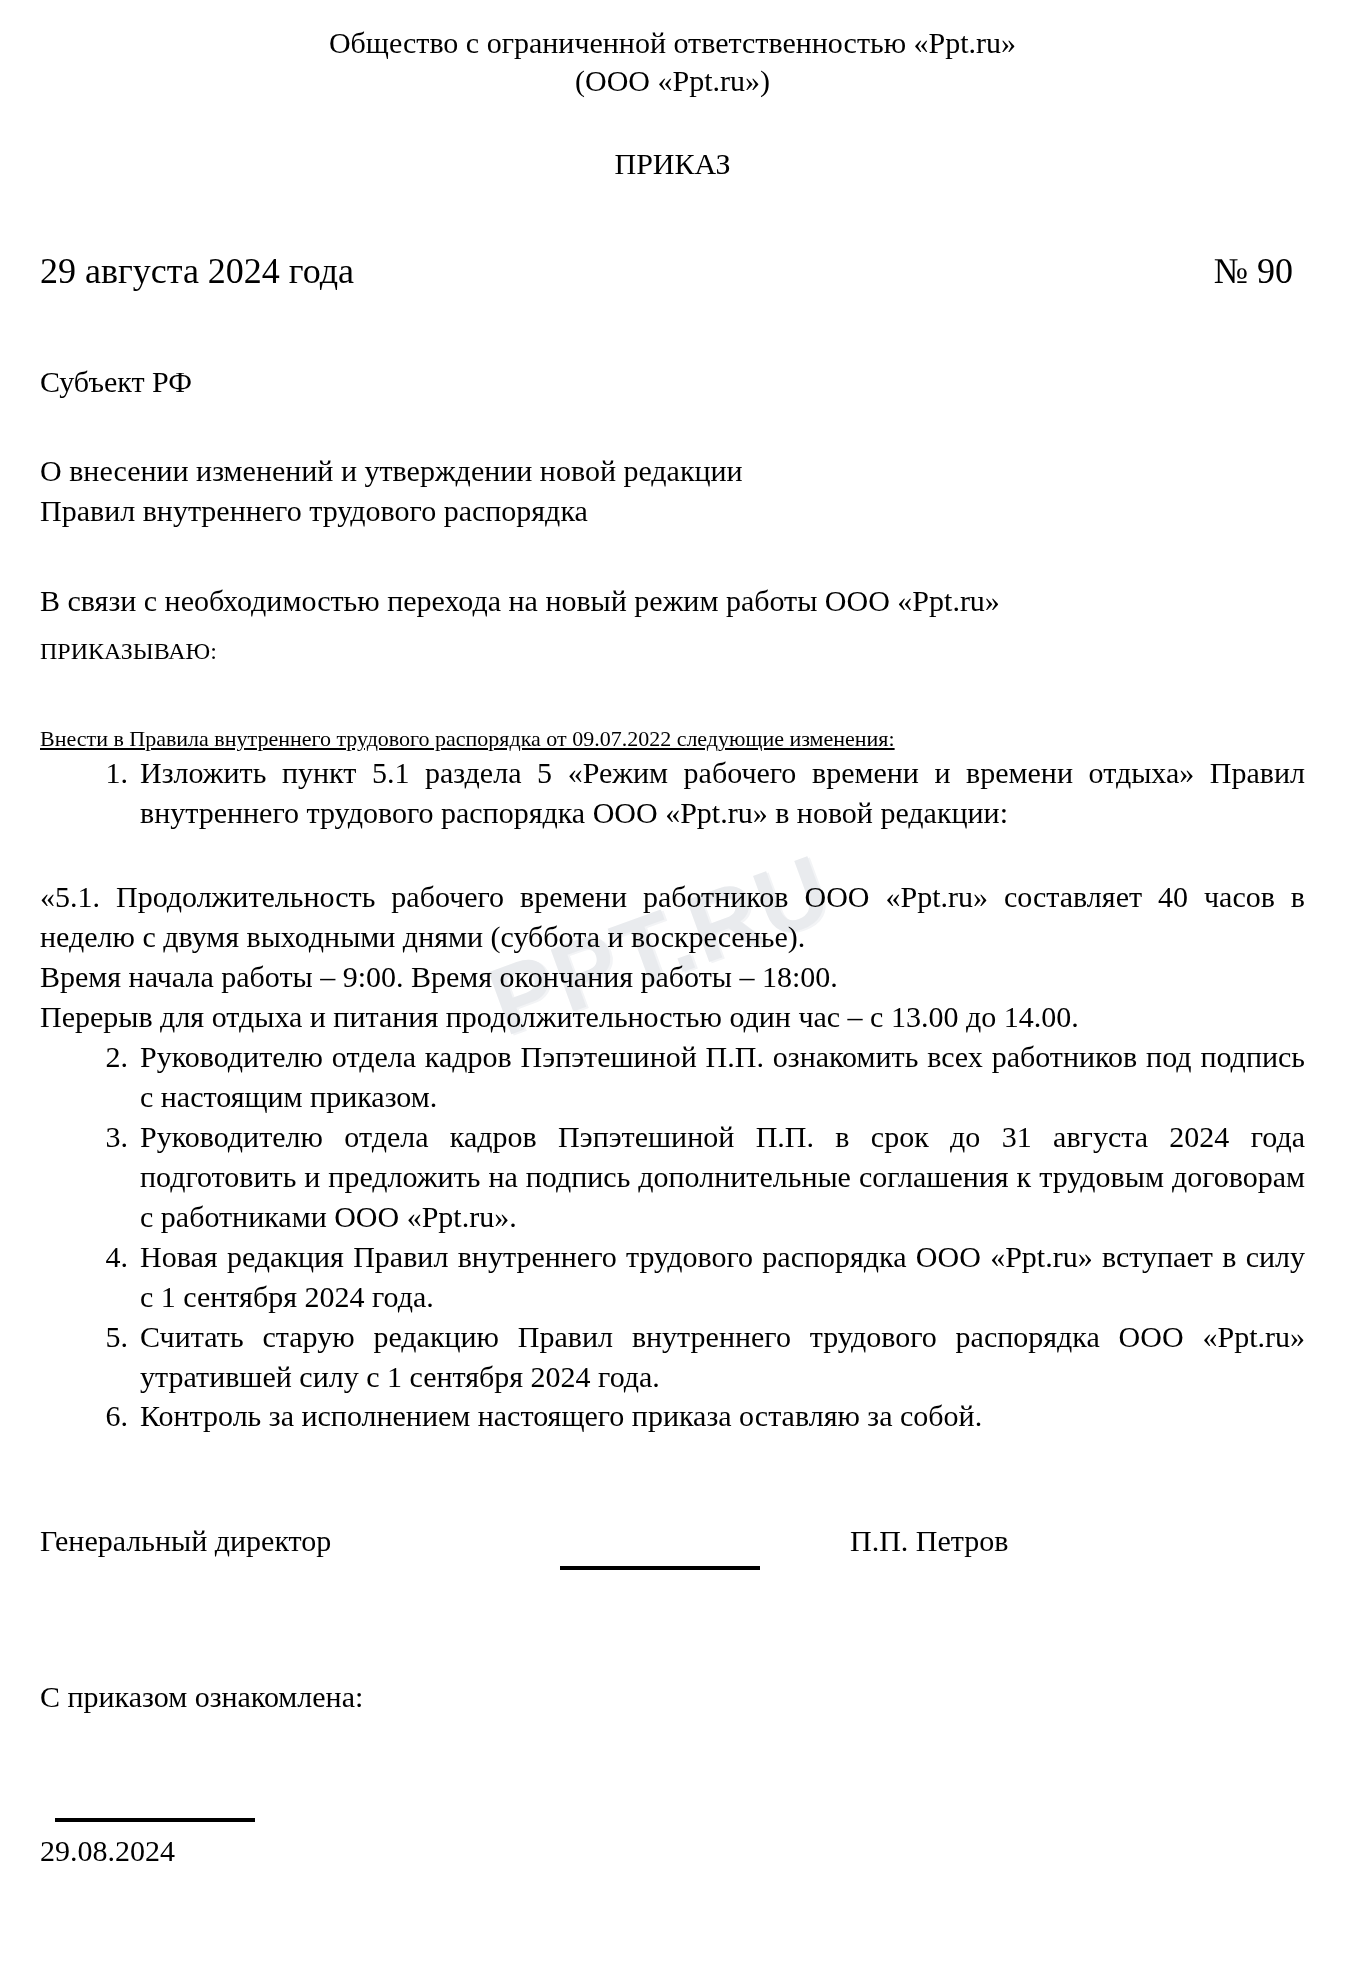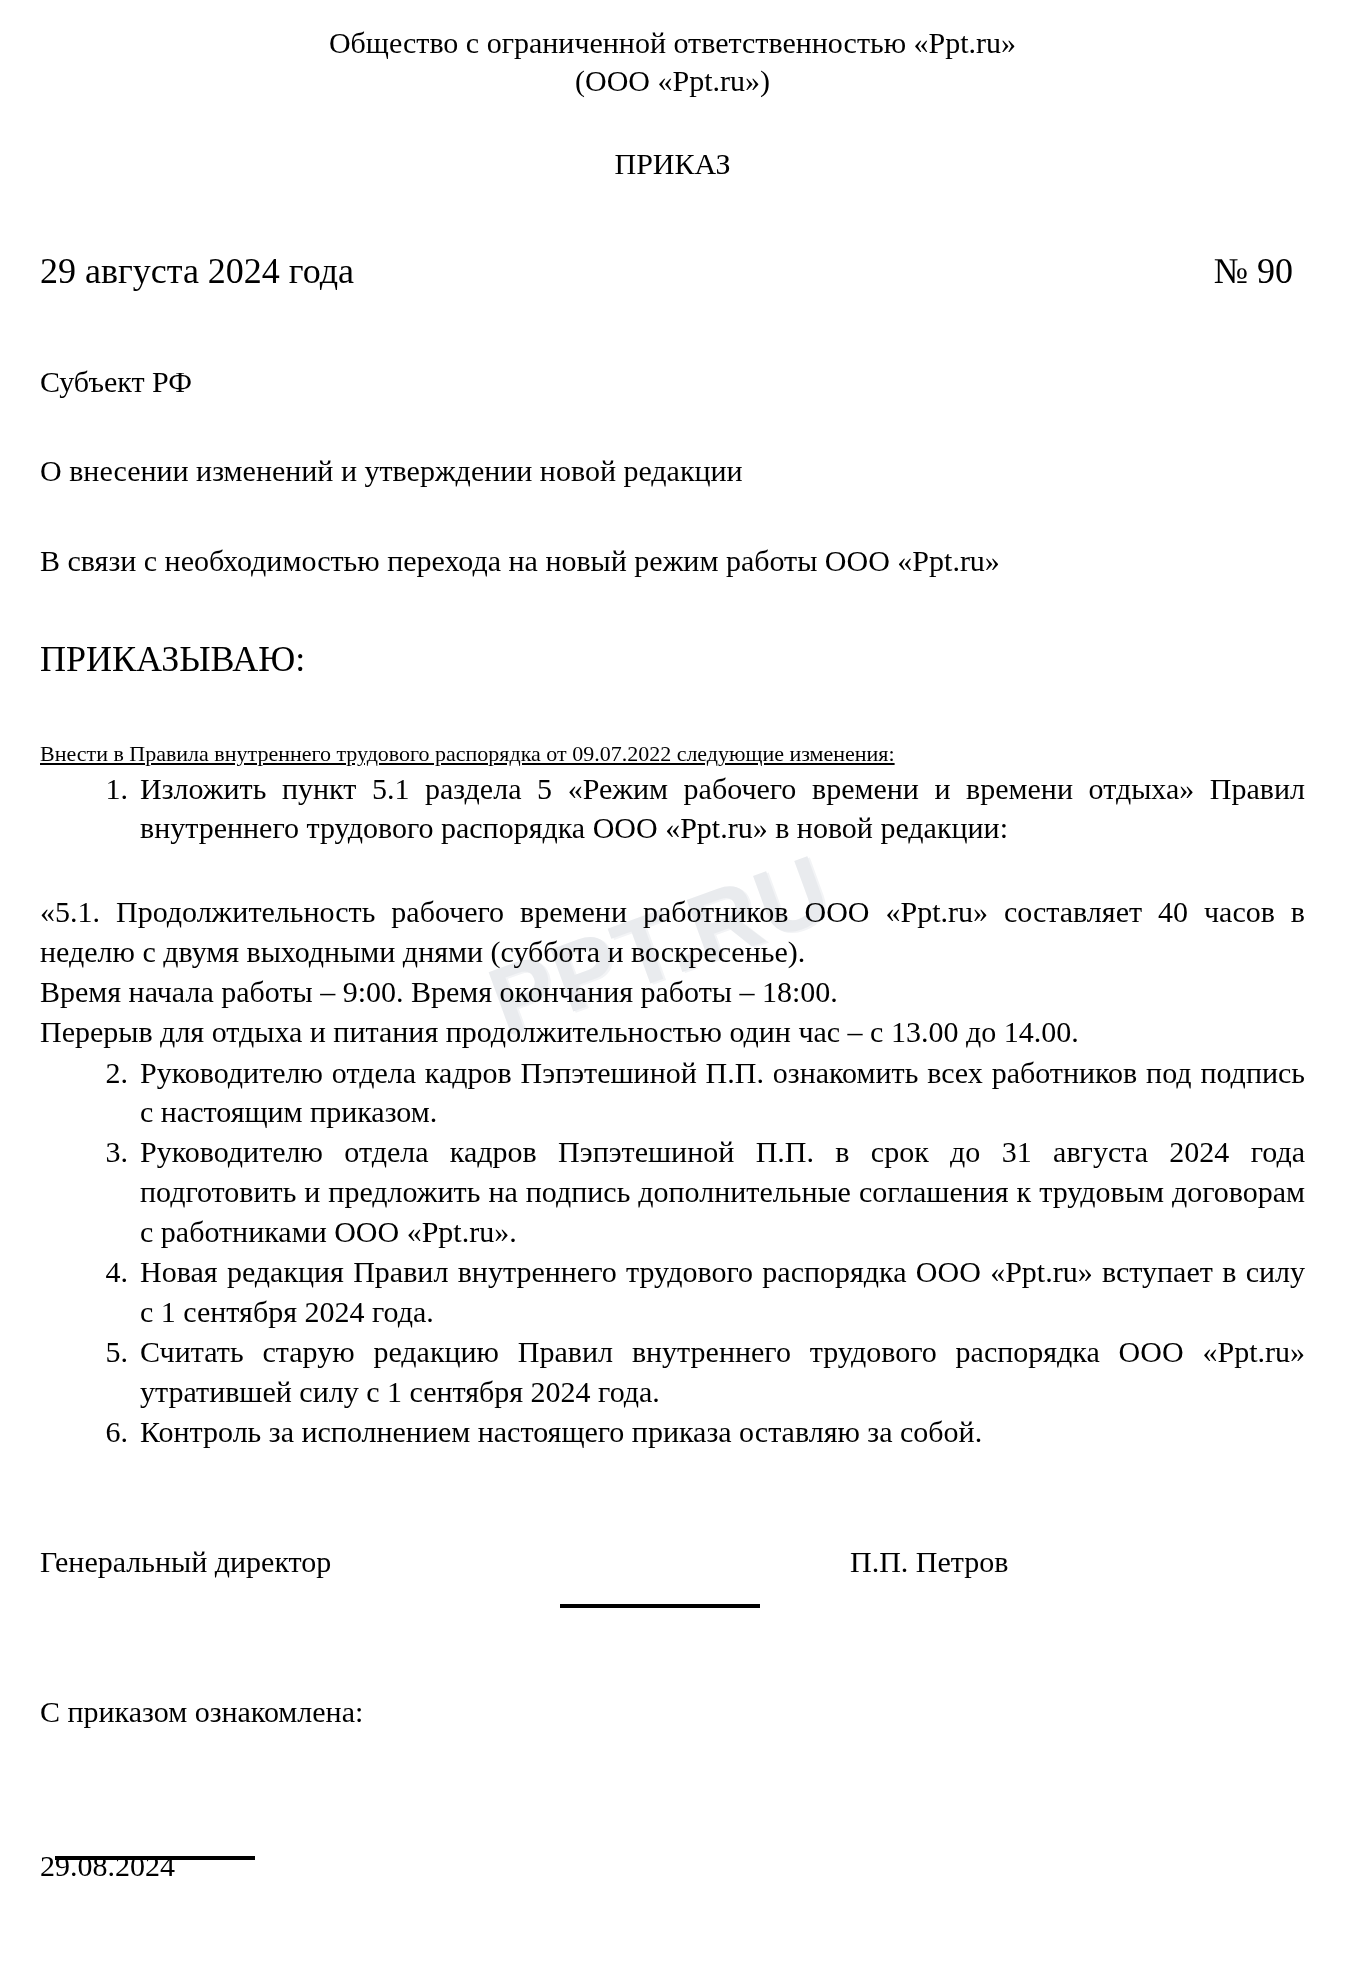--- a/index.html
+++ b/index.html
@@ -74,22 +74,22 @@
   .about {
     font-size: 30px;
     line-height: 1.33;
     margin-top: 52px;
   }
   .reason {
     font-size: 30px;
     margin-top: 53px;
   }
   .order-word {
-    font-size: 36px;
-    margin-top: 60px;
+    font-size: 24px;
+    margin-top: 20px;
   }
   .intro {
     font-size: 22px;
     line-height: 1.34;
     margin-top: 59px;
     text-align: justify;
     text-justify: inter-word;
     text-decoration: underline;
   }
   ol.items {
@@ -133,21 +133,21 @@
   .quote-block .ln-left {
     text-align: left;
   }
   .sign-block {
     margin-top: 88px;
     position: relative;
     font-size: 30px;
   }
   .sign-row {
     display: flex;
-    align-items: center;
+    align-items: flex-start;
     position: relative;
     height: 46px;
   }
   .sign-role {
     width: 505px;
     flex: 0 0 505px;
   }
   .sign-line-cell {
     flex: 0 0 305px;
     position: relative;
@@ -196,20 +196,21 @@
 
     <div class="meta-row">
       <span class="meta-date">29 августа 2024 года</span>
       <span class="meta-number">№ 90</span>
     </div>
 
     <div class="subject-rf">Субъект РФ</div>
 
     <div class="about">
       <div>О внесении изменений и утверждении новой редакции</div>
+      <div>Правил внутреннего трудового распорядка</div>
     </div>
 
     <div class="reason">В связи с необходимостью перехода на новый режим работы ООО «Ppt.ru»</div>
 
     <div class="order-word">ПРИКАЗЫВАЮ:</div>
 
     <div class="intro">Внести в Правила внутреннего трудового распорядка от 09.07.2022 следующие изменения:</div>
 
     <ol class="items items-first">
       <li>

